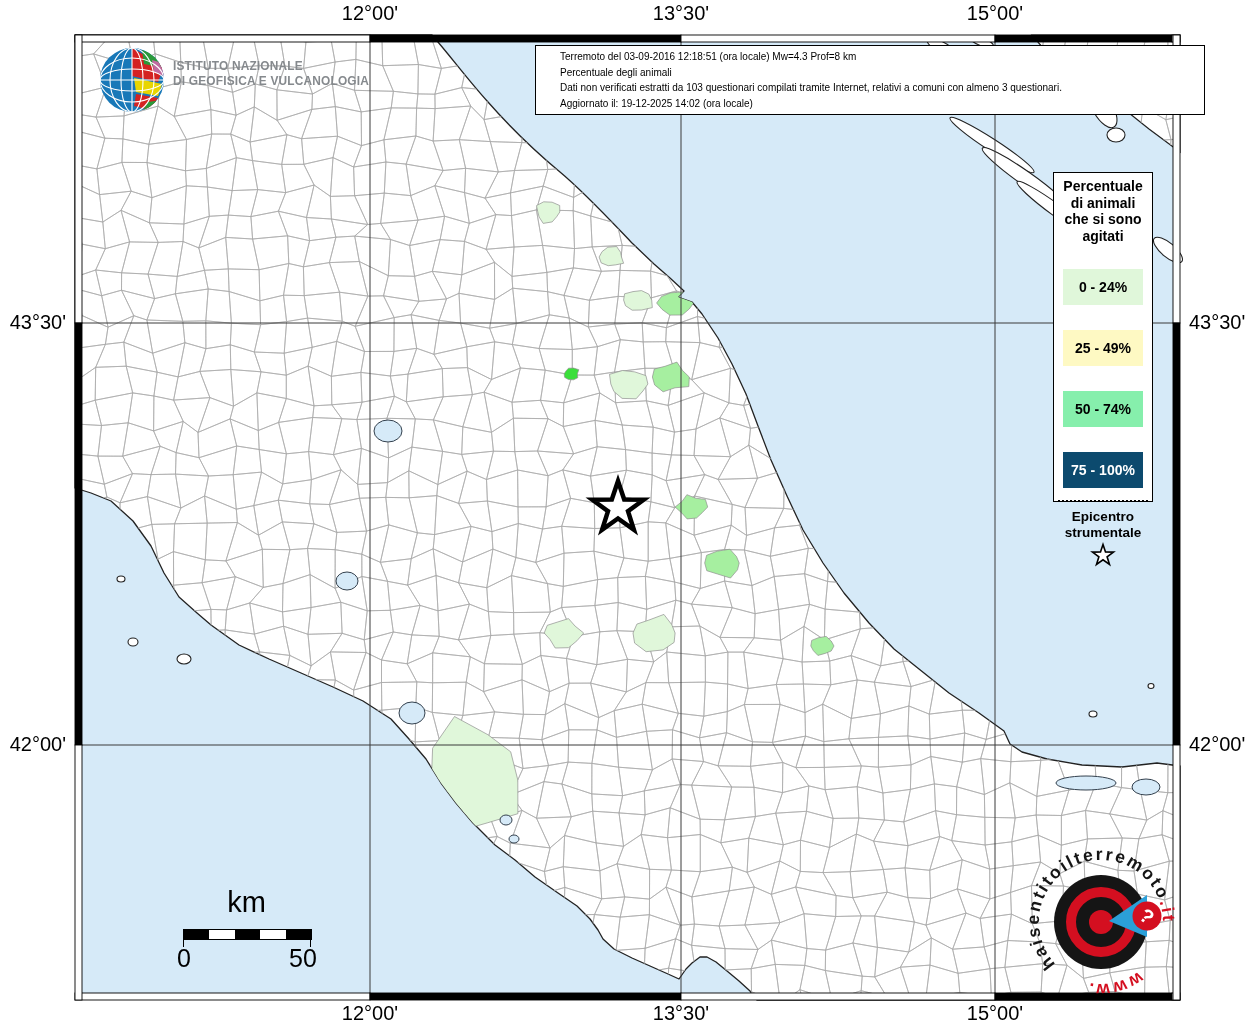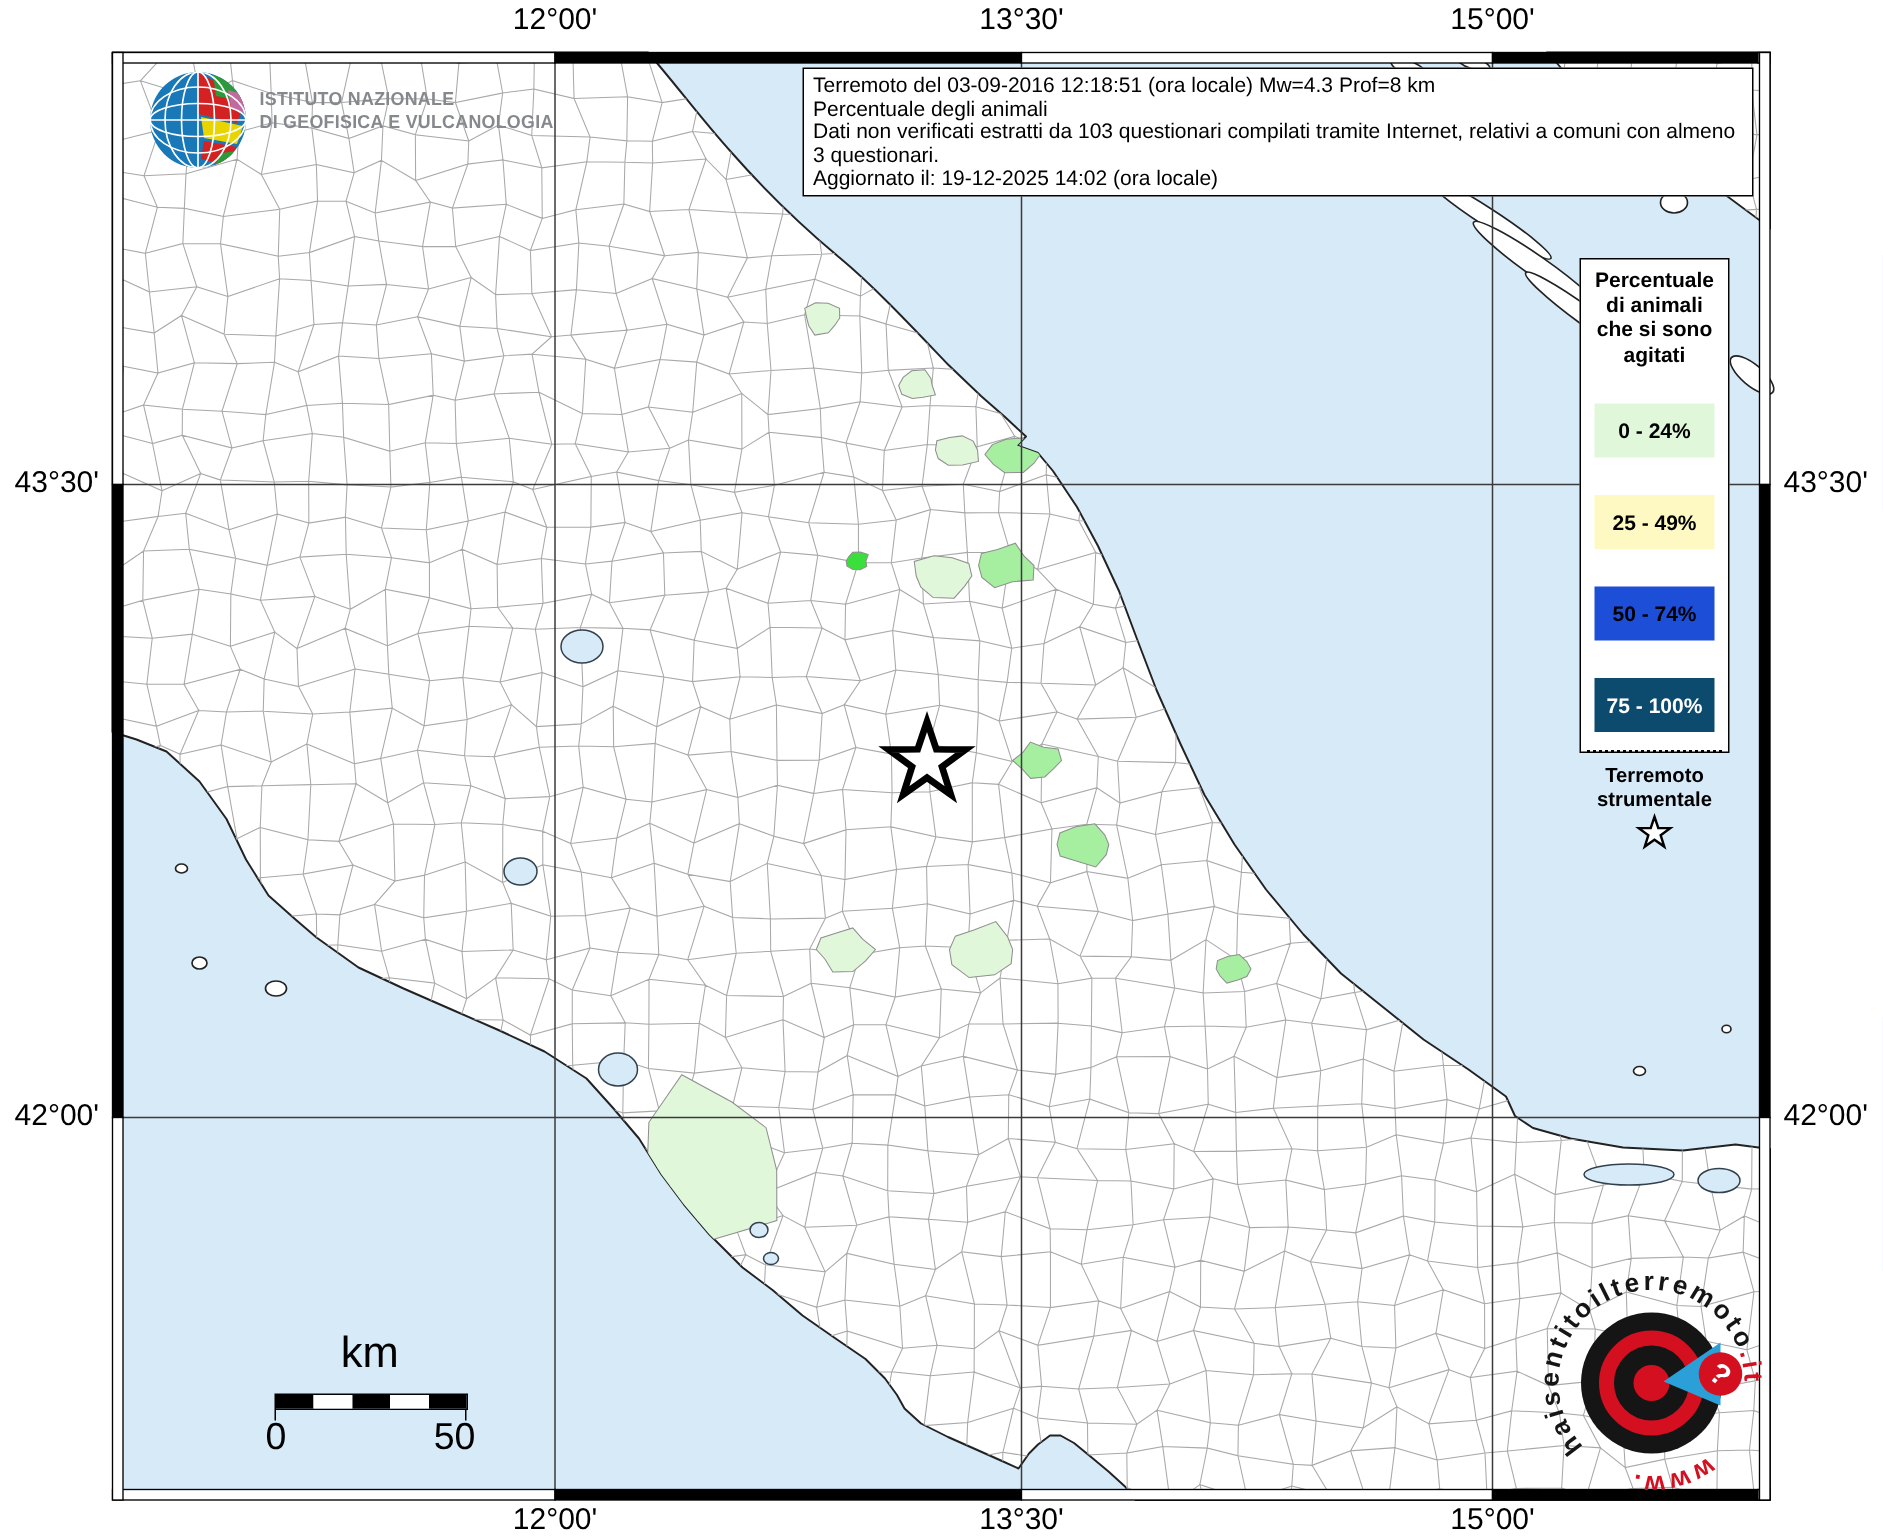--- a/index.html
+++ b/index.html
@@ -4,21 +4,21 @@
 <style>
   html,body{margin:0;padding:0;background:#fff;}
   #stage{position:relative;width:1255px;height:1024px;background:#ffffff;overflow:hidden;
          font-family:"Liberation Sans",sans-serif;}
   #mapsvg{position:absolute;left:0;top:0;}
   .overlay{position:absolute;}
   .coordlab{position:absolute;font-size:20px;color:#000;white-space:nowrap;}
   .coordlab.centered{transform:translateX(-50%);}
   
   #infobox{left:535px;top:45px;width:620px;background:#fff;border:1px solid #000;
-           padding:3px 6px;font-size:14px;line-height:15.6px;color:#000;}
+           padding:3px 24px;font-size:10px;line-height:15.6px;color:#000;}
   
   #legend{left:1053px;top:172px;width:100px;height:330px;background:#fff;border:1.5px solid #000;
           box-sizing:border-box;padding:5px 3px;text-align:center;}
   #legend .lg-title{font-weight:bold;font-size:14px;line-height:16.5px;}
   .lg-swatch{width:80px;height:36px;margin:25px auto 0;display:flex;align-items:center;
              justify-content:center;font-weight:bold;font-size:14px;}
   #legend .lg-divider{border-top:2px dotted #000;margin:12px 1px 7px;}
   #legend .lg-epi{font-weight:bold;font-size:13.5px;line-height:16px;}
   
   #ingv{left:98px;top:46px;display:flex;align-items:flex-start;}
@@ -155,24 +155,24 @@
     <div>Terremoto del 03-09-2016 12:18:51 (ora locale) Mw=4.3 Prof=8 km</div>
     <div>Percentuale degli animali</div>
     <div>Dati non verificati estratti da 103 questionari compilati tramite Internet, relativi a comuni con almeno 3 questionari.</div>
     <div>Aggiornato il: 19-12-2025 14:02 (ora locale)</div>
   </div>
 
   <div class="overlay" id="legend">
     <div class="lg-title">Percentuale di animali che si sono agitati</div>
     <div class="lg-swatch" style="background: rgb(224, 247, 218); color: rgb(0, 0, 0);">0 - 24%</div>
     <div class="lg-swatch" style="background: #fef9c3; color: rgb(0, 0, 0);">25 - 49%</div>
-    <div class="lg-swatch" style="background: #1d4ed8; color: rgb(0, 0, 0);">50 - 74%</div>
+    <div class="lg-swatch" style="background: #86efac; color: rgb(0, 0, 0);">50 - 74%</div>
     <div class="lg-swatch" style="background: #0c4a6e; color: rgb(255, 255, 255);">75 - 100%</div>
     <div class="lg-divider"></div>
-    <div class="lg-epi">Terremoto strumentale</div>
+    <div class="lg-epi">Epicentro strumentale</div>
     <svg id="legend-star" width="28" height="27" viewBox="0 0 28 27">
         <path d="M14.0,3.5L16.5,11.0L24.5,11.1L18.1,15.8L20.5,23.4L14.0,18.8L7.5,23.4L9.9,15.8L3.5,11.1L11.5,11.0Z" fill="#ffffff" stroke="#000" stroke-width="1.6"></path>
       </svg>
   </div>
 
   <div class="overlay" id="scalebar-km">km</div>
   <div class="overlay" id="scalebar-bar">
     <span style="background:#000"></span>
     <span style="background:#fff"></span>
     <span style="background:#000"></span>

